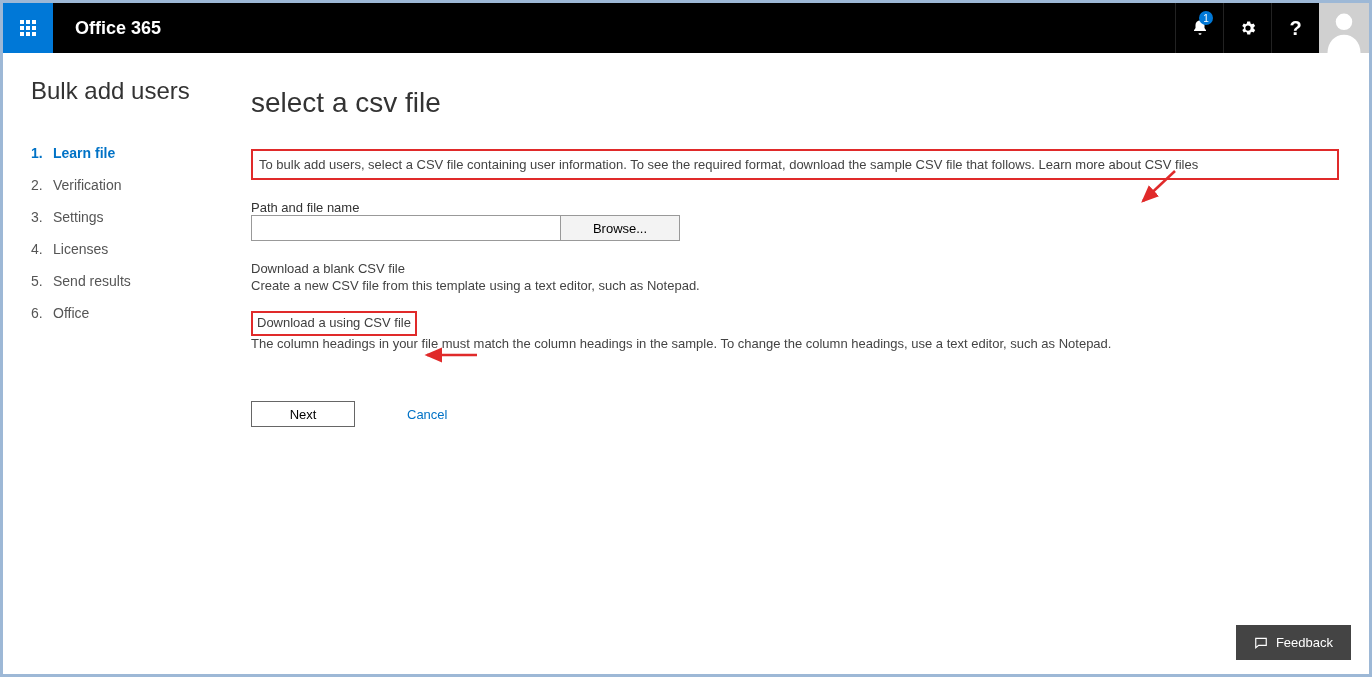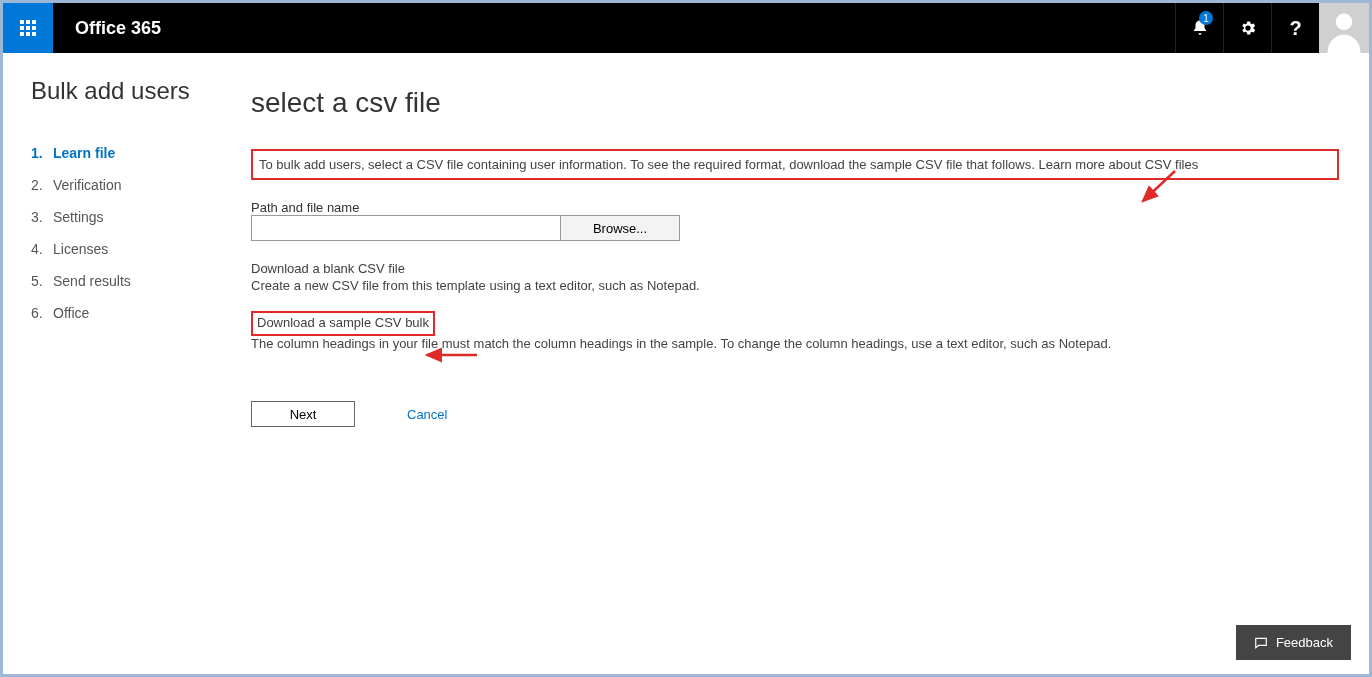--- a/index.html
+++ b/index.html
@@ -250,21 +250,21 @@
       <button class="browse-btn">Browse...</button>
     </div>
 
     <div class="dl-block">
       <span class="link">Download a blank CSV file</span>
       <div class="desc">Create a new CSV file from this template using a text editor, such as Notepad.</div>
     </div>
 
     <div class="dl-block">
       <span class="dl-sample-wrap">
-        <span class="link">Download a sample CSV bulk</span>
+        <span class="link">Download a using CSV file</span>
       </span>
       <div class="desc">The column headings in your file must match the column headings in the sample. To change the column headings, use a text editor, such as Notepad.</div>
     </div>
 
     <div class="btn-row">
       <button class="next-btn">Next</button>
       <span class="cancel-link">Cancel</span>
     </div>
   </div>
 </div>

